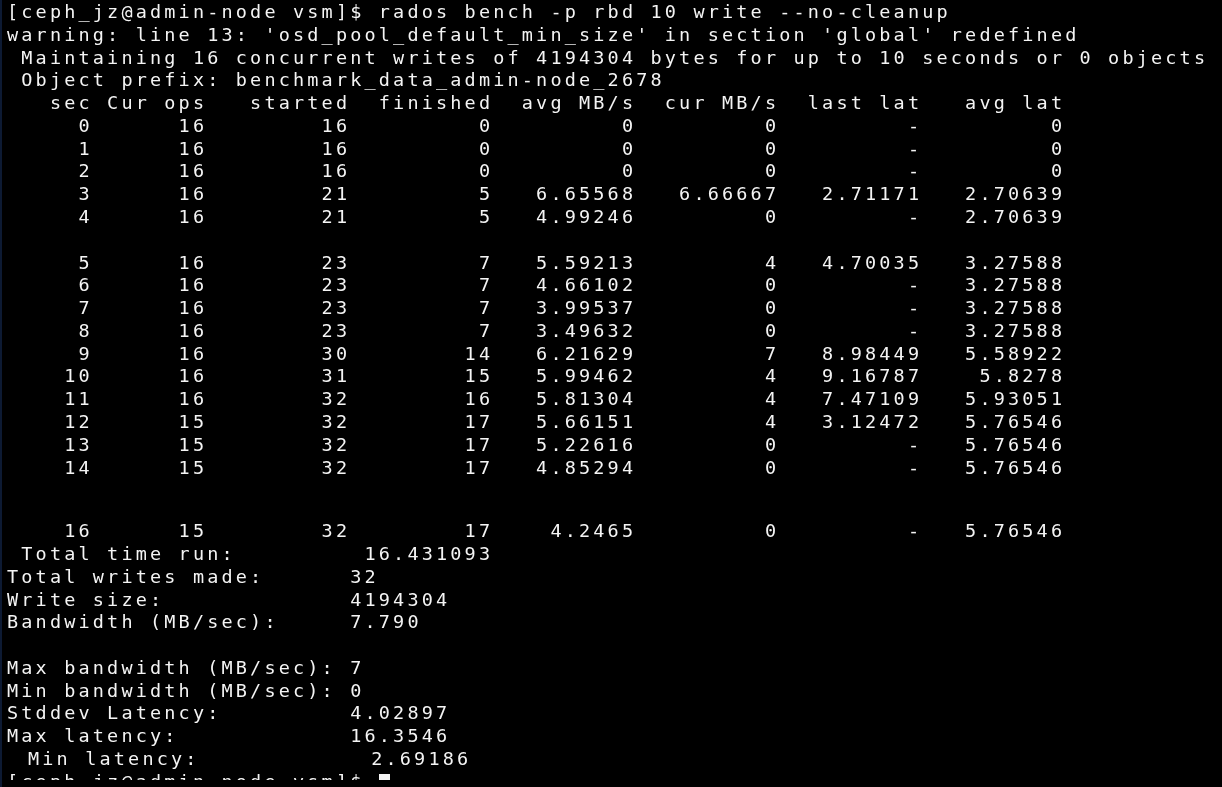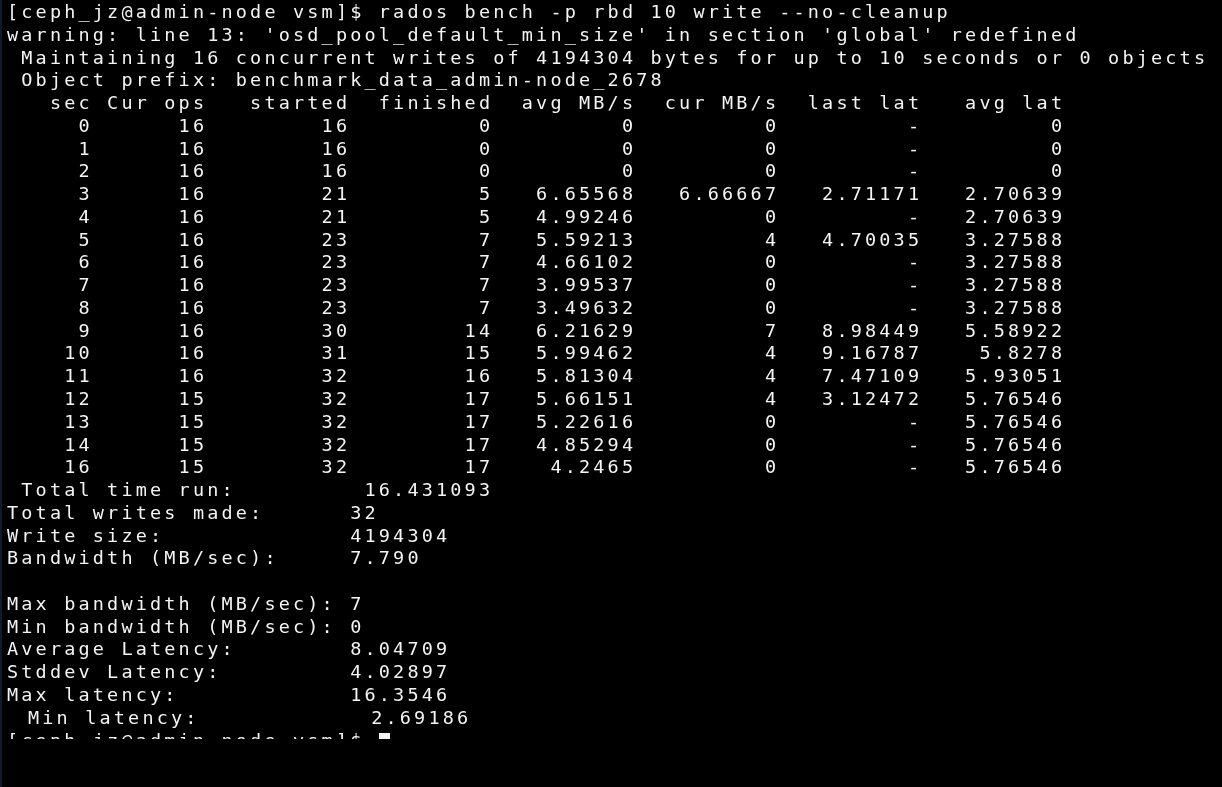--- a/index.html
+++ b/index.html
@@ -91,42 +91,41 @@
     <span class="line" style="letter-spacing: 3.162px;"> Object prefix: benchmark_data_admin-node_2678</span>
 
     <span class="line" style="letter-spacing: 3.162px;">   sec Cur ops   started  finished  avg MB/s  cur MB/s  last lat   avg lat</span>
 
     <div id="bench-rows">
         <span class="line" style="letter-spacing: 3.162px;">     0      16        16         0         0         0         -         0</span>
         <span class="line" style="letter-spacing: 3.162px;">     1      16        16         0         0         0         -         0</span>
         <span class="line" style="letter-spacing: 3.162px;">     2      16        16         0         0         0         -         0</span>
         <span class="line" style="letter-spacing: 3.162px;">     3      16        21         5   6.65568   6.66667   2.71171   2.70639</span>
         <span class="line" style="letter-spacing: 3.162px;">     4      16        21         5   4.99246         0         -   2.70639</span>
-        <span class="line" style="letter-spacing: 3.162px;">     5      16        23         7   5.59213         4   4.70035   3.27588</span>
+        <span class="line" style="letter-spacing: 3.162px; margin-top: 23px;">     5      16        23         7   5.59213         4   4.70035   3.27588</span>
         <span class="line" style="letter-spacing: 3.162px;">     6      16        23         7   4.66102         0         -   3.27588</span>
         <span class="line" style="letter-spacing: 3.162px;">     7      16        23         7   3.99537         0         -   3.27588</span>
         <span class="line" style="letter-spacing: 3.162px;">     8      16        23         7   3.49632         0         -   3.27588</span>
         <span class="line" style="letter-spacing: 3.162px;">     9      16        30        14   6.21629         7   8.98449   5.58922</span>
         <span class="line" style="letter-spacing: 3.162px;">    10      16        31        15   5.99462         4   9.16787    5.8278</span>
         <span class="line" style="letter-spacing: 3.162px;">    11      16        32        16   5.81304         4   7.47109   5.93051</span>
         <span class="line" style="letter-spacing: 3.162px;">    12      15        32        17   5.66151         4   3.12472   5.76546</span>
         <span class="line" style="letter-spacing: 3.162px;">    13      15        32        17   5.22616         0         -   5.76546</span>
         <span class="line" style="letter-spacing: 3.162px;">    14      15        32        17   4.85294         0         -   5.76546</span>
-        <span class="line" style="letter-spacing: 3.162px;">    16      15        32        17    4.2465         0         -   5.76546</span>
+        <span class="line" style="letter-spacing: 3.162px; margin-top: 41px;">    16      15        32        17    4.2465         0         -   5.76546</span>
       </div>
 
     <div id="summary-rows">
         <span class="line" style="letter-spacing: 3.162px;"> Total time run:         16.431093</span>
         <span class="line" style="letter-spacing: 3.162px;">Total writes made:      32</span>
         <span class="line" style="letter-spacing: 3.162px;">Write size:             4194304</span>
         <span class="line" style="letter-spacing: 3.162px;">Bandwidth (MB/sec):     7.790</span>
         <span class="line blank" style="letter-spacing: 3.162px;">&nbsp;</span>
         <span class="line" style="letter-spacing: 3.162px;">Max bandwidth (MB/sec): 7</span>
         <span class="line" style="letter-spacing: 3.162px;">Min bandwidth (MB/sec): 0</span>
-        <span class="line" style="letter-spacing: 3.162px;">Average Latency:        8.04709</span>
         <span class="line" style="letter-spacing: 3.162px;">Stddev Latency:         4.02897</span>
         <span class="line" style="letter-spacing: 3.162px;">Max latency:            16.3546</span>
         <span class="line" style="letter-spacing: 3.162px; padding-left: 21px;">Min latency:            2.69186</span>
       </div>
 
     <span class="line clipped" style="letter-spacing: 3.162px;"><span>[ceph_jz@admin-node vsm]$ </span><span class="cursor"></span></span>
 
   </div>
 </div>
 

